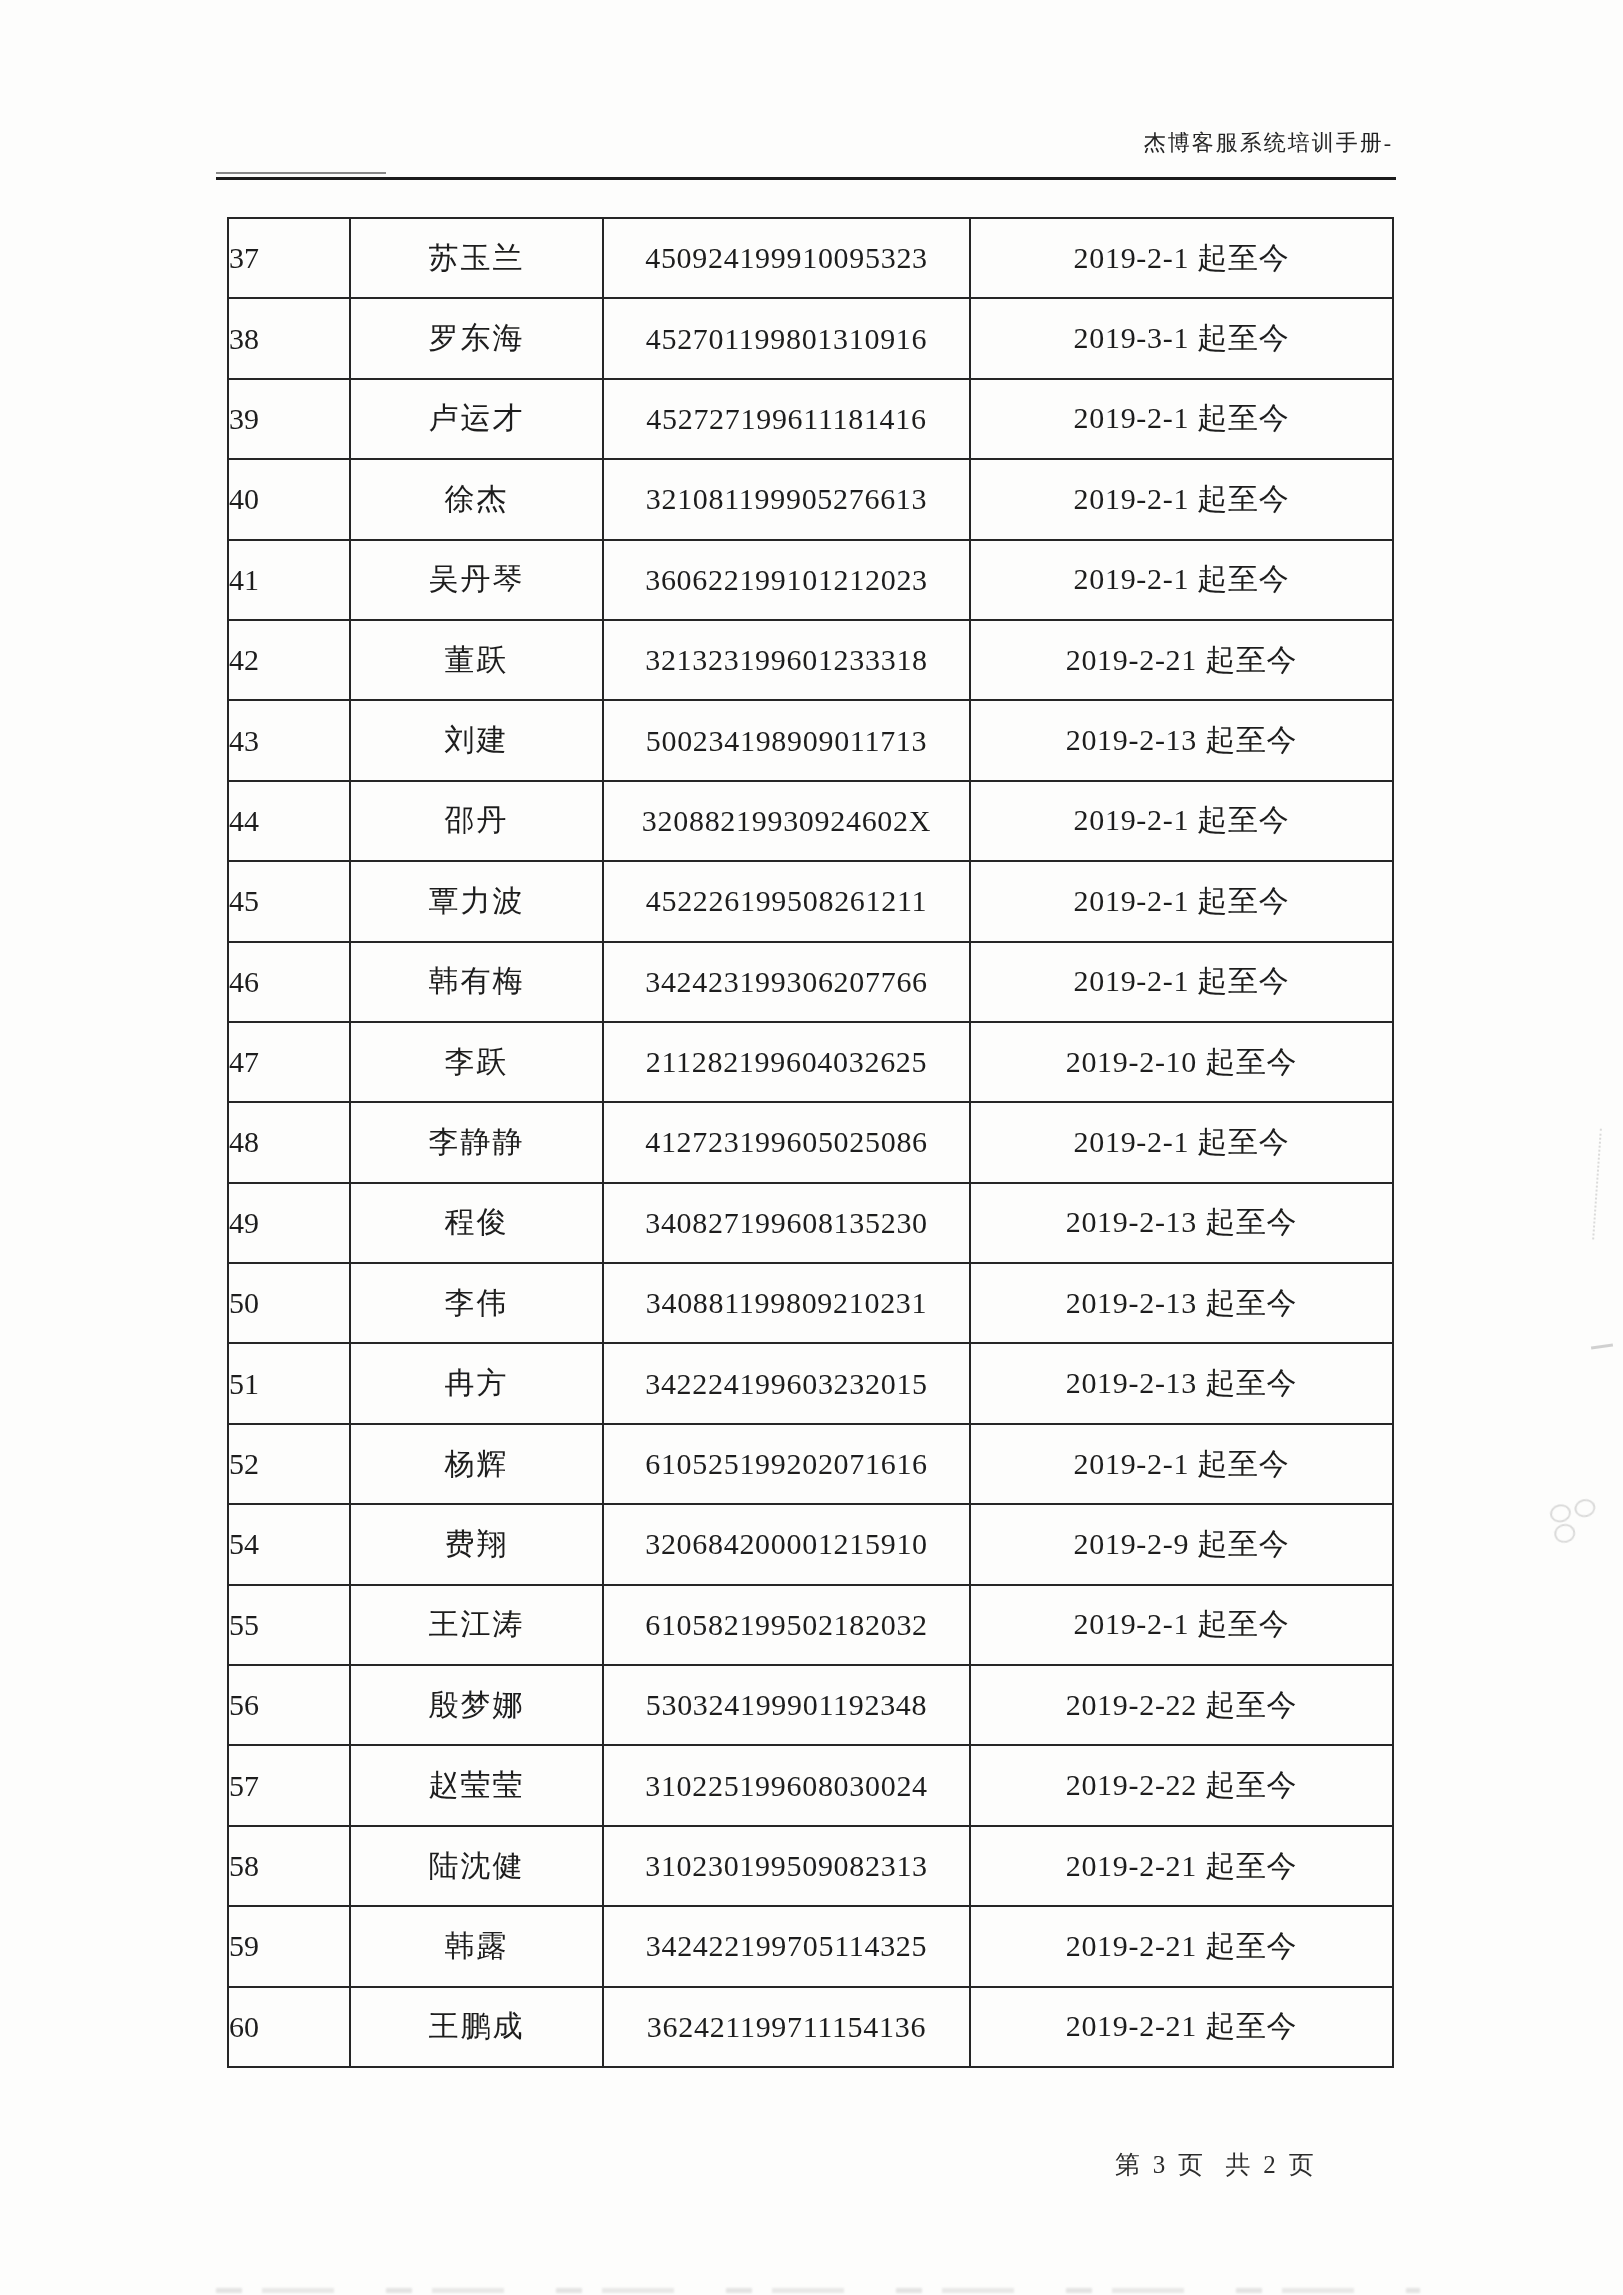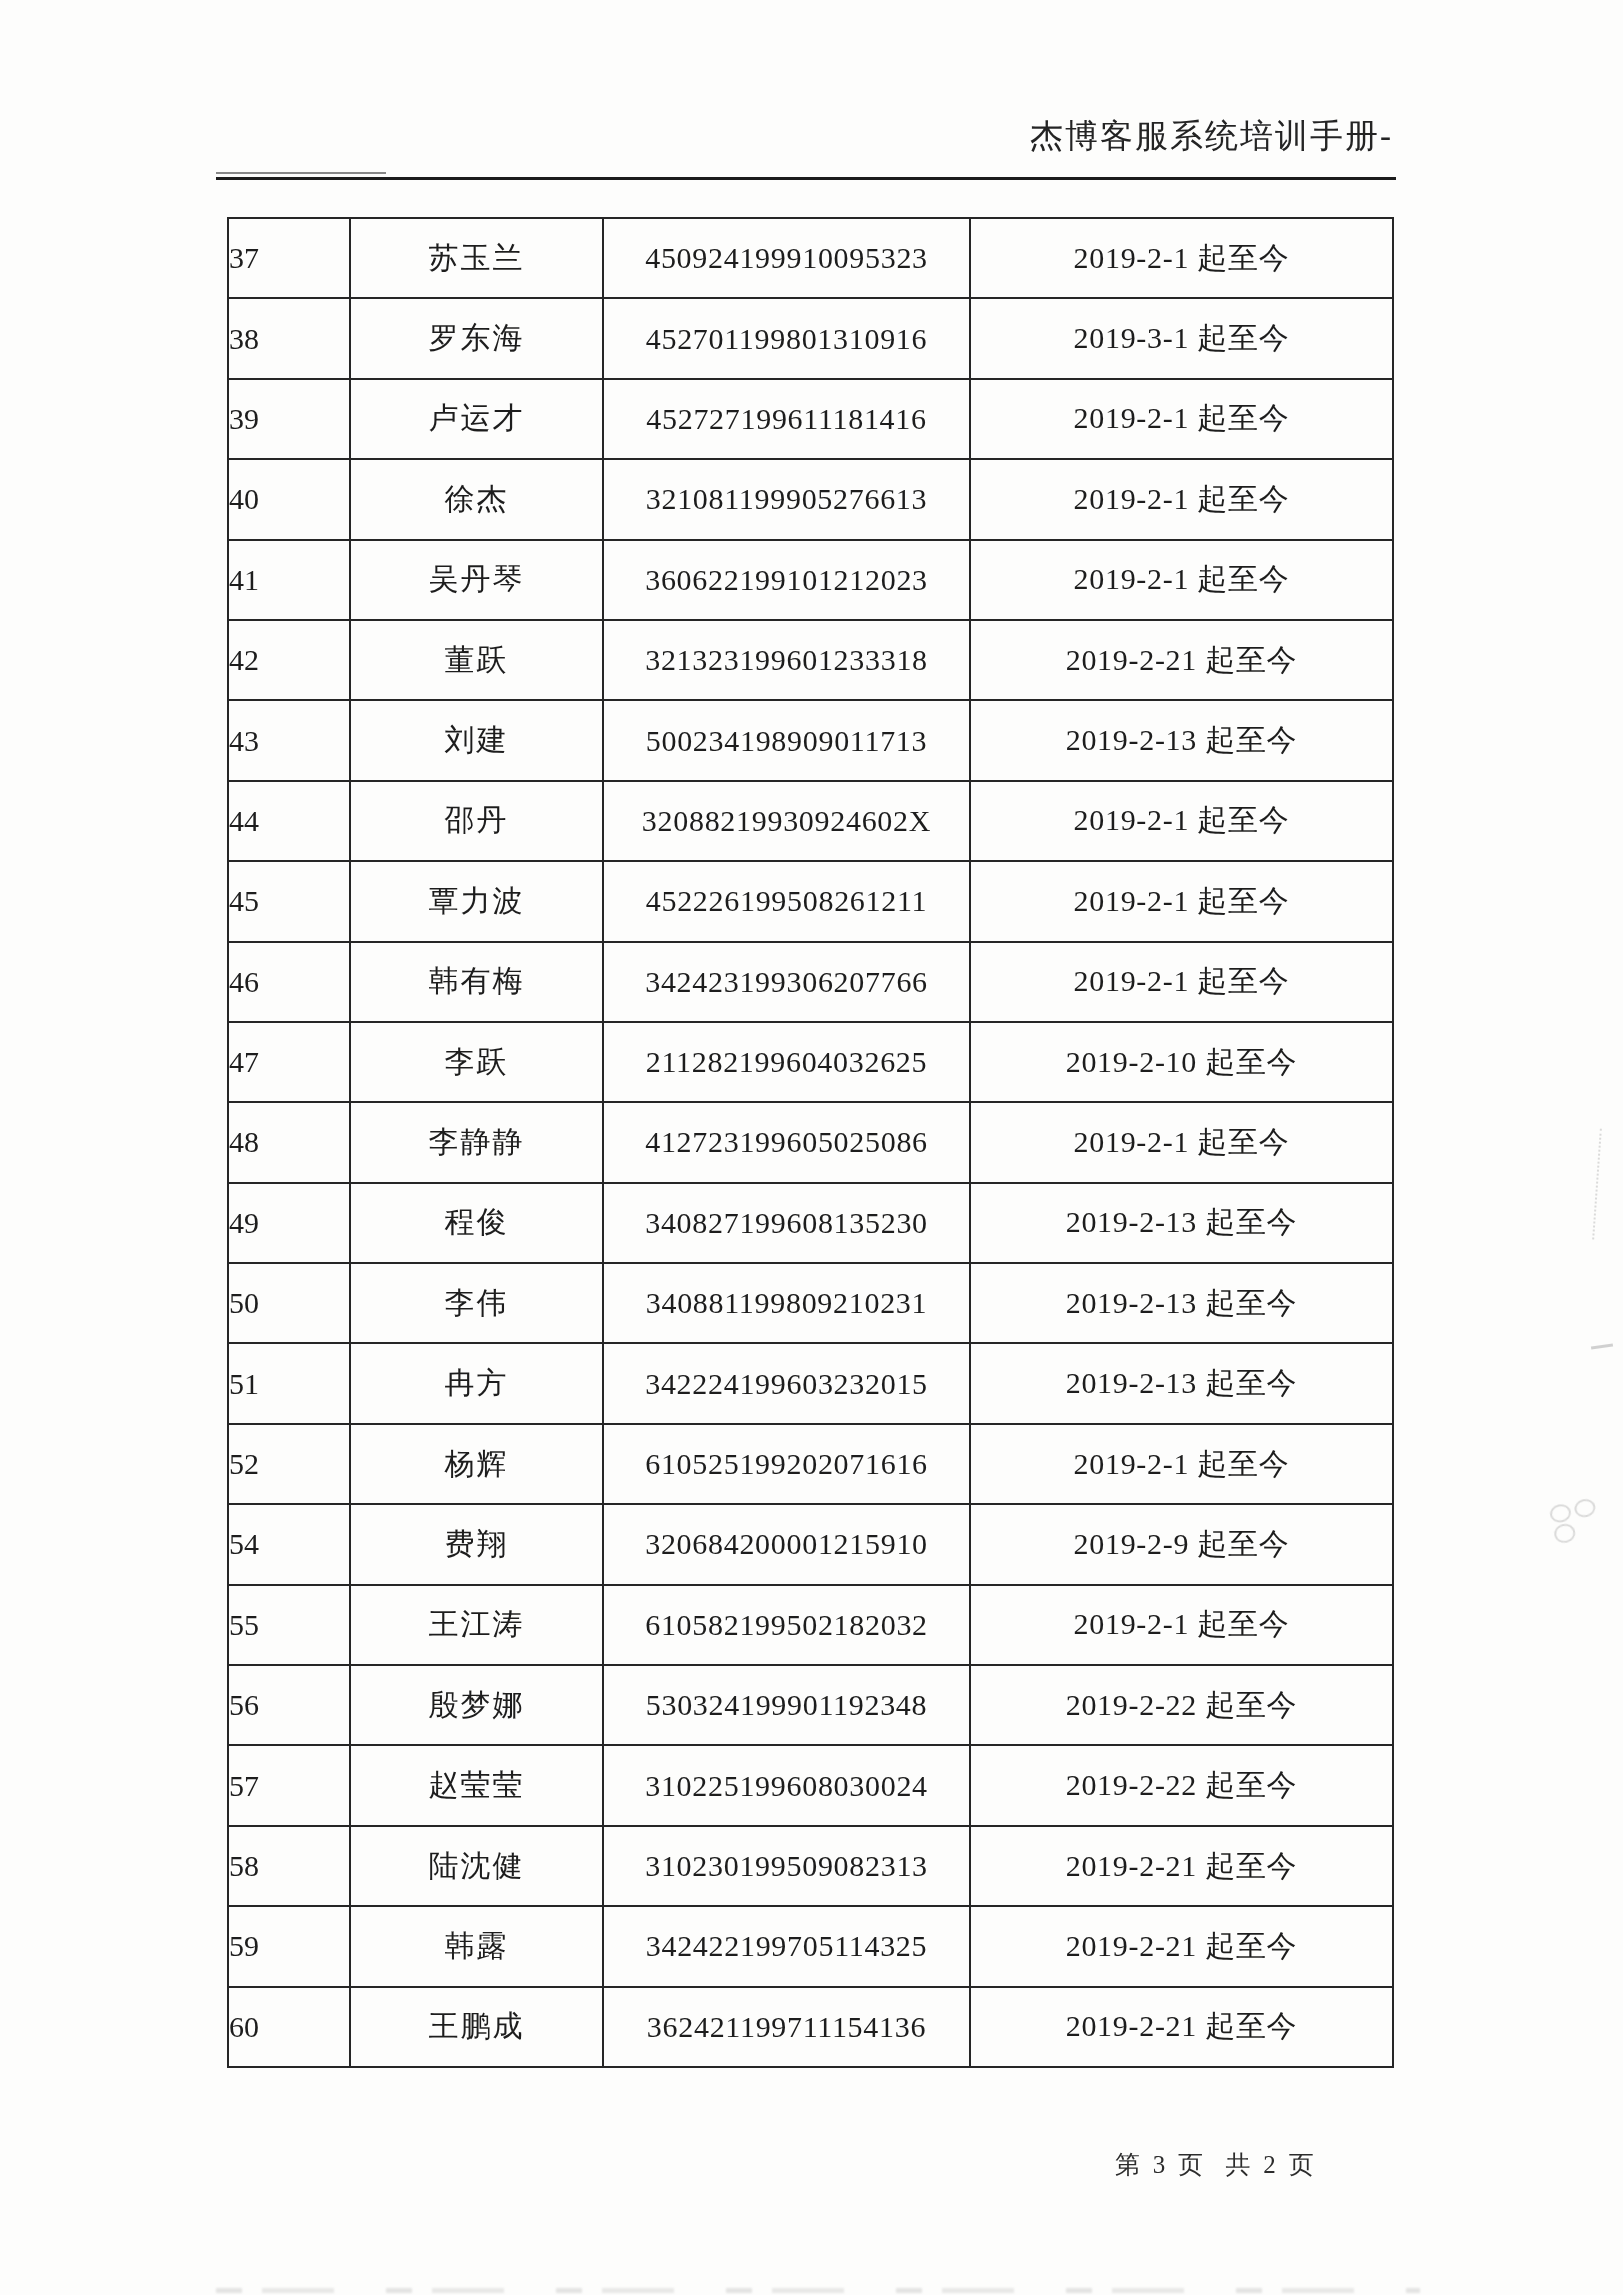--- a/index.html
+++ b/index.html
@@ -9,23 +9,23 @@
     height: 2295px;
     margin: 0 auto;
     background: #fdfdfc;
     overflow: hidden;
     font-family: "Liberation Serif", "DejaVu Serif", serif;
     color: #1e1e1e;
   }
   
   .header-title {
     position: absolute;
-    top: 114px;
+    top: 128px;
     right: 230px;
-    font-size: 33px;
+    font-size: 22px;
     font-weight: 400;
     letter-spacing: 2px;
     color: #242424;
     white-space: nowrap;
   }
   .header-rule {
     position: absolute;
     left: 216px;
     top: 177px;
     width: 1180px;

